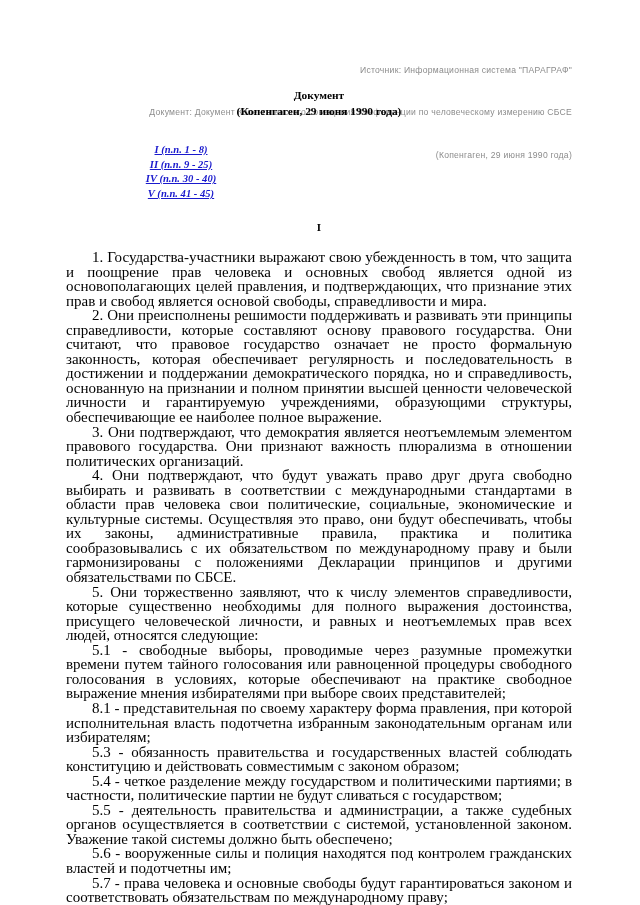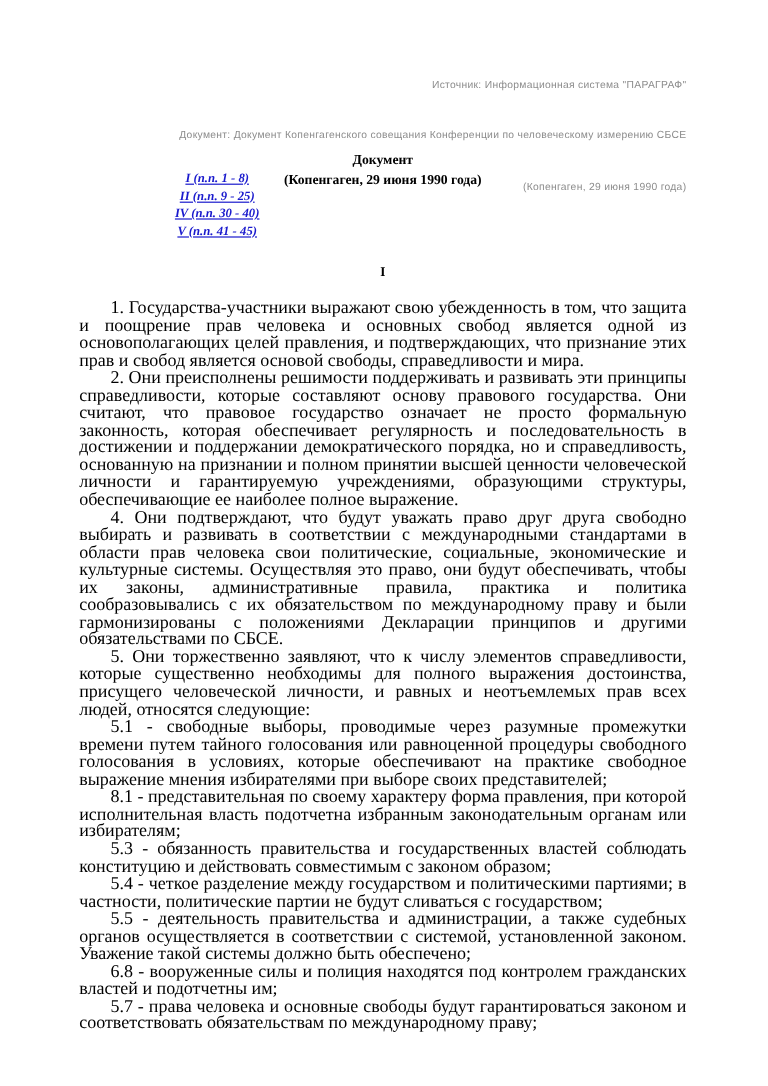--- a/index.html
+++ b/index.html
@@ -44,21 +44,20 @@
   .title-block {
     position: absolute;
     left: 66px;
     top: 88px;
     width: 506px;
     text-align: center;
     font-weight: bold;
     font-size: 11.4px;
     line-height: 15.8px;
     color: #000;
-    margin-top: 39px;
   }
   .title-block .tline { display: block; }
 
   
   .toc {
     position: absolute;
     left: 66px;
     top: 143px;
     width: 230px;
     text-align: center;
@@ -127,24 +126,25 @@
     <span class="toc-row"><a>II (п.п. 9 - 25)</a></span>
     <span class="toc-row"><a>IV (п.п. 30 - 40)</a></span>
     <span class="toc-row"><a>V (п.п. 41 - 45)</a></span>
   </nav>
 
   <div class="section-numeral">I</div>
 
   <div class="body-text">
     <p>1. Государства-участники выражают свою убежденность в том, что защита и поощрение прав человека и основных свобод является одной из основополагающих целей правления, и подтверждающих, что признание этих прав и свобод является основой свободы, справедливости и мира.</p>
     <p>2. Они преисполнены решимости поддерживать и развивать эти принципы справедливости, которые составляют основу правового государства. Они считают, что правовое государство означает не просто формальную законность, которая обеспечивает регулярность и последовательность в достижении и поддержании демократического порядка, но и справедливость, основанную на признании и полном принятии высшей ценности человеческой личности и гарантируемую учреждениями, образующими структуры, обеспечивающие ее наиболее полное выражение.</p>
+    <p>3. Они подтверждают, что демократия является неотъемлемым элементом правового государства. Они признают важность плюрализма в отношении политических организаций.</p>
     <p>4. Они подтверждают, что будут уважать право друг друга свободно выбирать и развивать в соответствии с международными стандартами в области прав человека свои политические, социальные, экономические и культурные системы. Осуществляя это право, они будут обеспечивать, чтобы их законы, административные правила, практика и политика сообразовывались с их обязательством по международному праву и были гармонизированы с положениями Декларации принципов и другими обязательствами по СБСЕ.</p>
     <p>5. Они торжественно заявляют, что к числу элементов справедливости, которые существенно необходимы для полного выражения достоинства, присущего человеческой личности, и равных и неотъемлемых прав всех людей, относятся следующие:</p>
     <p>5.1 - свободные выборы, проводимые через разумные промежутки времени путем тайного голосования или равноценной процедуры свободного голосования в условиях, которые обеспечивают на практике свободное выражение мнения избирателями при выборе своих представителей;</p>
     <p>8.1 - представительная по своему характеру форма правления, при которой исполнительная власть подотчетна избранным законодательным органам или избирателям;</p>
     <p>5.3 - обязанность правительства и государственных властей соблюдать конституцию и действовать совместимым с законом образом;</p>
     <p>5.4 - четкое разделение между государством и политическими партиями; в частности, политические партии не будут сливаться с государством;</p>
     <p>5.5 - деятельность правительства и администрации, а также судебных органов осуществляется в соответствии с системой, установленной законом. Уважение такой системы должно быть обеспечено;</p>
-    <p>6.8 - вооруженные силы и полиция находятся под контролем гражданских властей и подотчетны им;</p>
+    <p>5.6 - вооруженные силы и полиция находятся под контролем гражданских властей и подотчетны им;</p>
     <p>5.7 - права человека и основные свободы будут гарантироваться законом и соответствовать обязательствам по международному праву;</p>
   </div>
 
 </div>
 
 </body></html>

